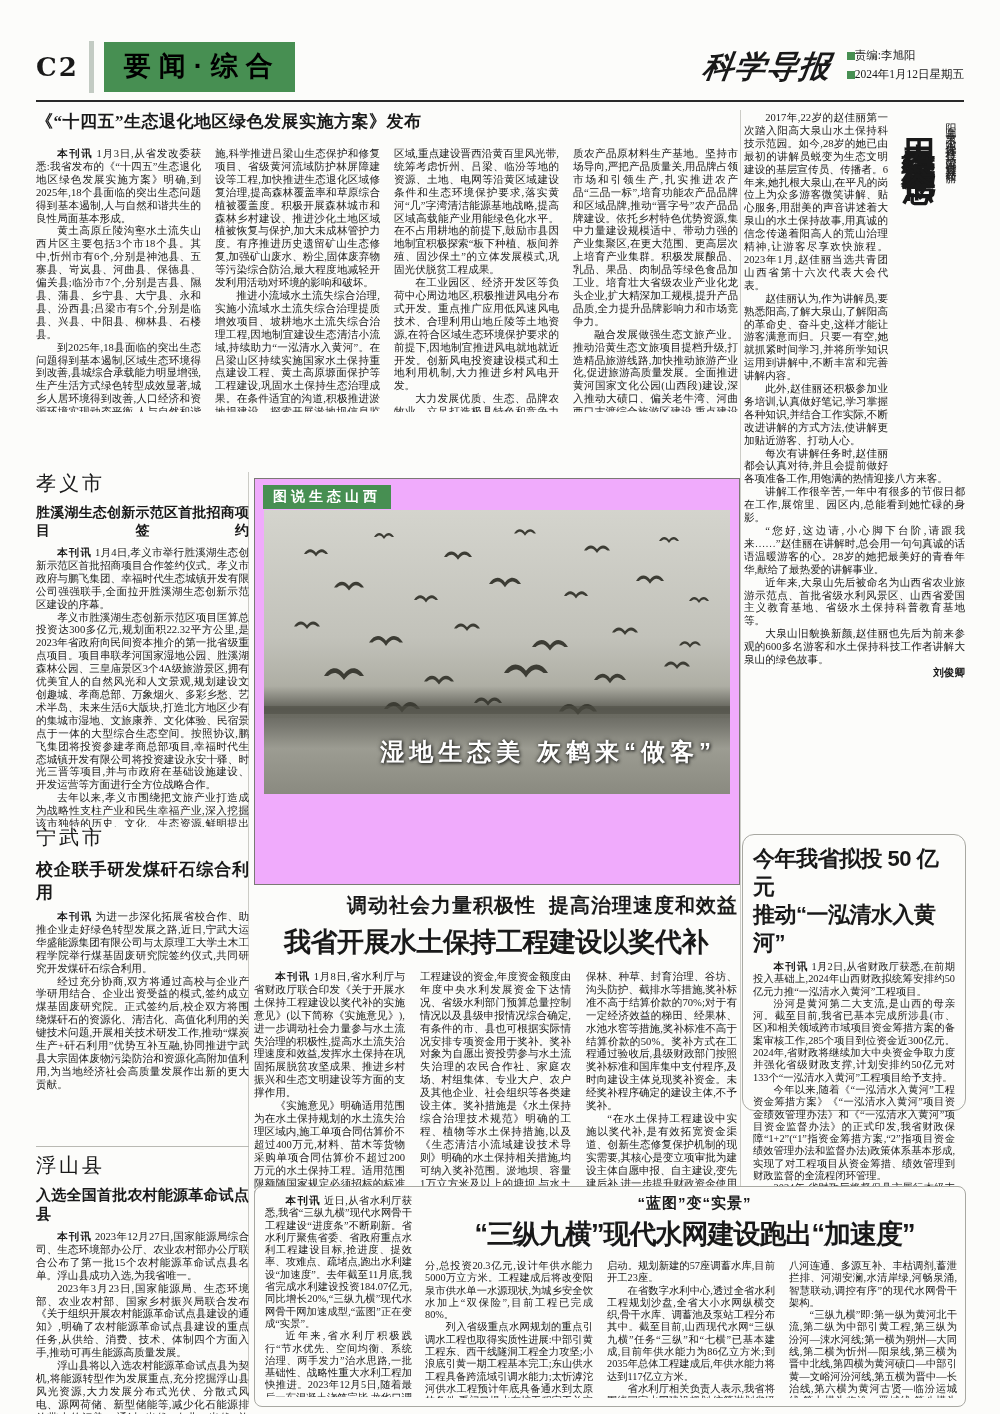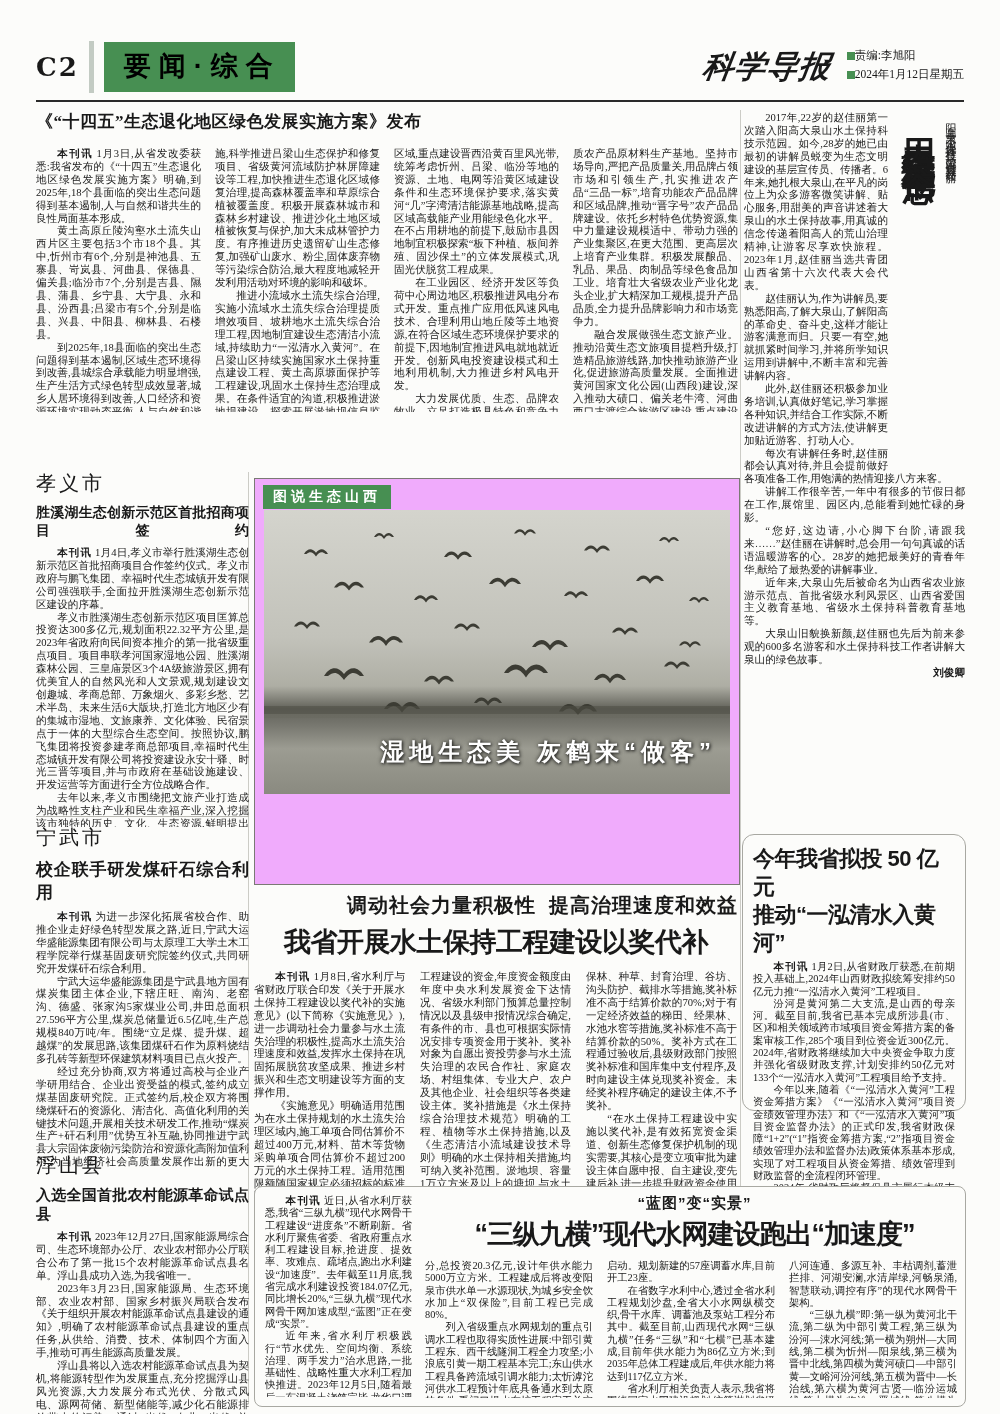--- a/index.html
+++ b/index.html
@@ -160,21 +160,20 @@
     </div>
   </div>
   <div class="lhr" style="top:816px"></div>
 
   <div class="lsec" style="top:824px">
     <div class="seclabel">宁武市</div>
     <div class="sechead" style="font-size:17px">校企联手研发煤矸石综合利用</div>
     <div class="secbody body-txt" style="height:258px">
       <p class="lead-p"><b>本刊讯</b> <span>为进一步深化拓展省校合作、助推企业走好绿色转型发展之路,近日,宁武大运华盛能源集团有限公司与太原理工大学土木工程学院举行煤基固废研究院签约仪式,共同研究开发煤矸石综合利用。</span></p>
       <div>
-          <p>宁武大运华盛能源集团是宁武县地方国有煤炭集团主体企业,下辖庄旺、南沟、老窑沟、德盛、张家沟5家煤业公司,井田总面积27.596平方公里,煤炭总储量近6.5亿吨,生产总规模840万吨/年。围绕“立足煤、提升煤、超越煤”的发展思路,该集团煤矸石作为原料烧结多孔砖等新型环保建筑材料项目已点火投产。</p>
           <p>经过充分协商,双方将通过高校与企业产学研用结合、企业出资受益的模式,签约成立煤基固废研究院。正式签约后,校企双方将围绕煤矸石的资源化、清洁化、高值化利用的关键技术问题,开展相关技术研发工作,推动“煤炭生产+矸石利用”优势互补互融,协同推进宁武县大宗固体废物污染防治和资源化高附加值利用,为当地经济社会高质量发展作出新的更大贡献。</p>
         </div>
 
     </div>
   </div>
   <div class="lhr" style="top:1146px"></div>
 
   <div class="lsec" style="top:1152px">
     <div class="seclabel">浮山县</div>
     <div class="sechead" style="font-size:15px">入选全国首批农村能源革命试点县</div>

